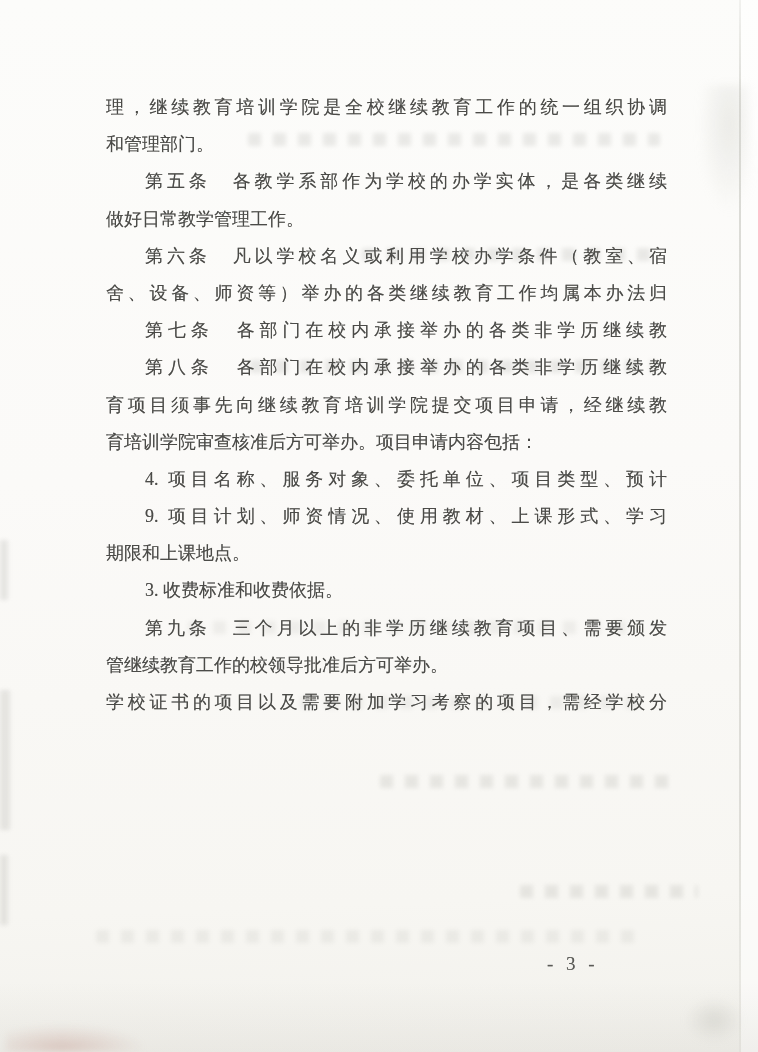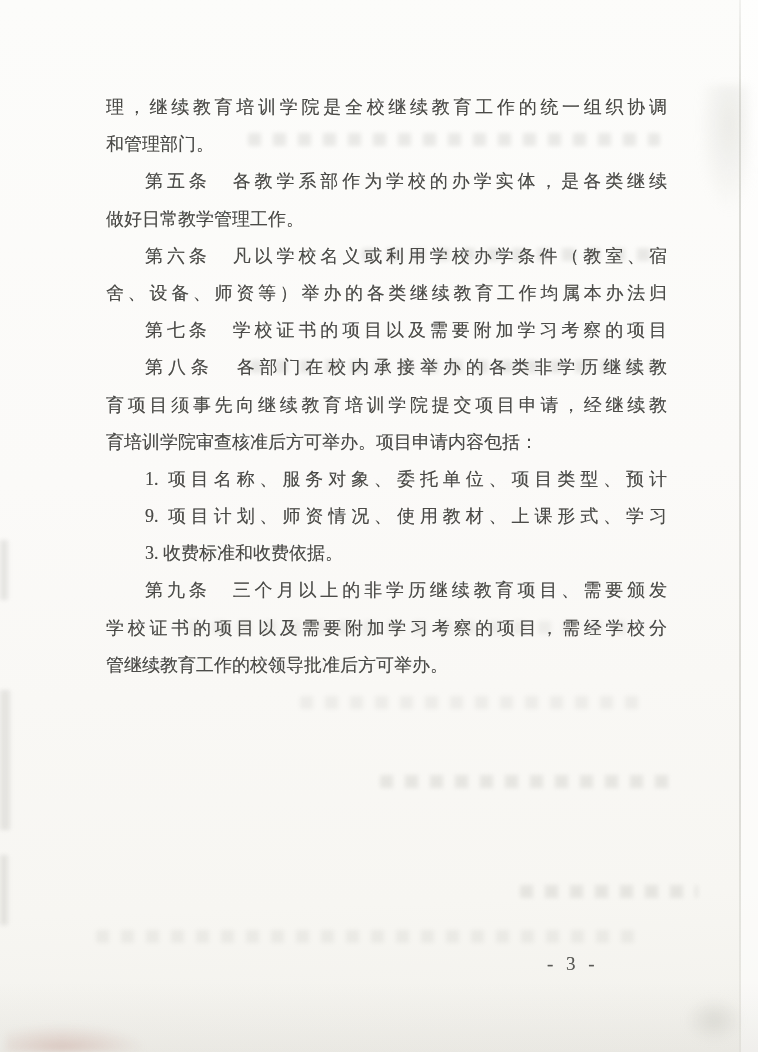--- a/index.html
+++ b/index.html
@@ -98,27 +98,28 @@
   <div class="edge-mark" style="left:0;top:690px;width:10px;height:140px;"></div>
   <div class="edge-mark" style="left:0;top:855px;width:8px;height:70px;"></div>
 
   <div class="text-block">
       <div class="line justify">理，继续教育培训学院是全校继续教育工作的统一组织协调</div>
       <div class="line">和管理部门。</div>
       <div class="line indent justify">第五条　各教学系部作为学校的办学实体，是各类继续</div>
       <div class="line">做好日常教学管理工作。</div>
       <div class="line indent justify">第六条　凡以学校名义或利用学校办学条件（教室、宿</div>
       <div class="line justify">舍、设备、师资等）举办的各类继续教育工作均属本办法归</div>
-      <div class="line indent justify">第七条　学校证书的项目以及需要附加学习考察的项目</div>
+      <div class="line indent justify">第七条　各部门在校内承接举办的各类非学历继续教</div>
       <div class="line indent justify">第八条　各部门在校内承接举办的各类非学历继续教</div>
       <div class="line justify">育项目须事先向继续教育培训学院提交项目申请，经继续教</div>
       <div class="line">育培训学院审查核准后方可举办。项目申请内容包括：</div>
-      <div class="line indent justify">1. 项目名称、服务对象、委托单位、项目类型、预计</div>
+      <div class="line indent justify">4. 项目名称、服务对象、委托单位、项目类型、预计</div>
       <div class="line indent justify">9. 项目计划、师资情况、使用教材、上课形式、学习</div>
+      <div class="line">期限和上课地点。</div>
       <div class="line indent">3. 收费标准和收费依据。</div>
       <div class="line indent justify">第九条　三个月以上的非学历继续教育项目、需要颁发</div>
+      <div class="line">管继续教育工作的校领导批准后方可举办。</div>
       <div class="line justify">学校证书的项目以及需要附加学习考察的项目，需经学校分</div>
-      <div class="line">管继续教育工作的校领导批准后方可举办。</div>
     </div>
 
   <div class="page-number">- 3 -</div>
 
 </div>
 
 </body></html>

